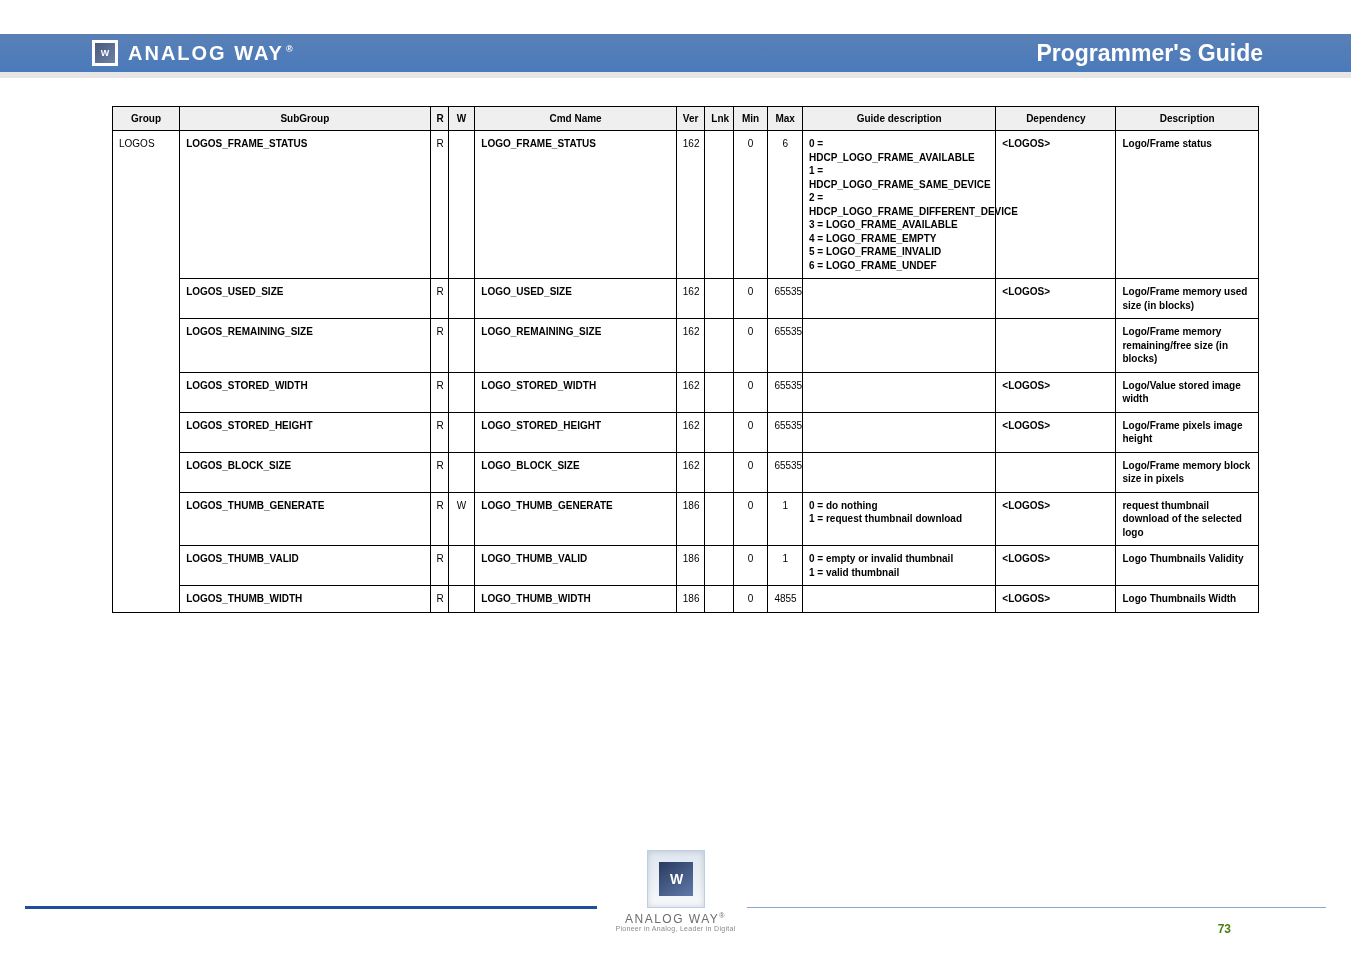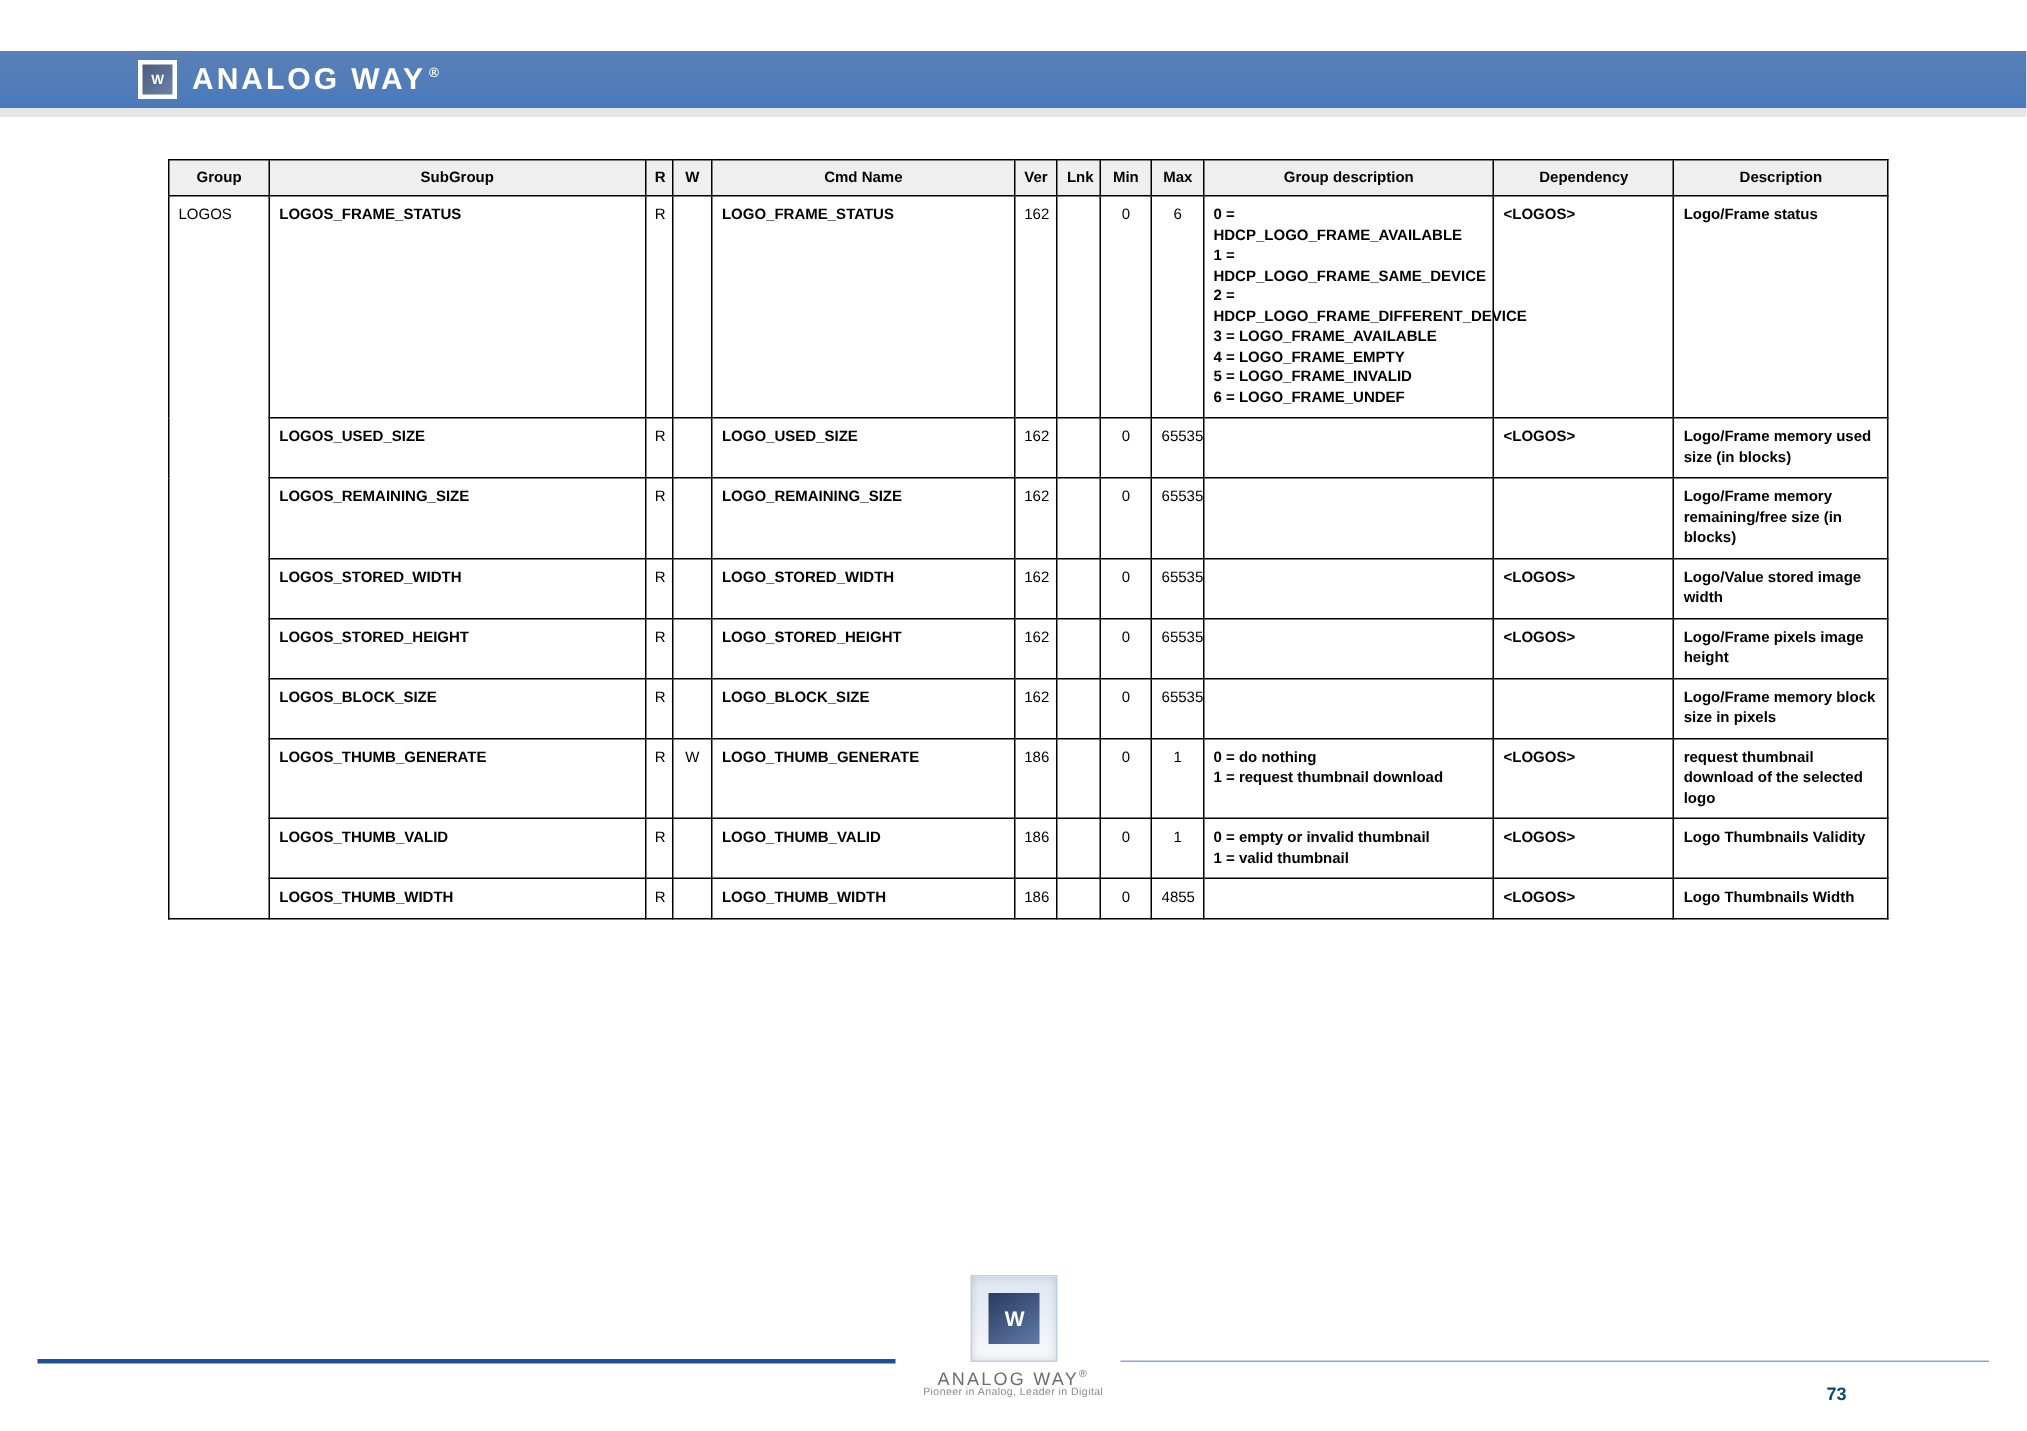--- a/index.html
+++ b/index.html
@@ -40,41 +40,42 @@
   td.center{text-align:center;}
   td.wrap{white-space:normal;font-weight:bold;}
 
   
   td.groupcell{font-weight:normal;vertical-align:top;text-align:left;}
   .footer-badge{width:56px;height:56px;border:1px solid #bfcfe3;display:flex;align-items:center;justify-content:center;background:linear-gradient(#dfe6f0,#f7f9fc);box-shadow:inset 0 0 6px rgba(0,0,0,.15);}
   .footer-badge-inner{width:34px;height:34px;background:linear-gradient(145deg,#2a3a5f,#5f7aa8);display:flex;align-items:center;justify-content:center;color:#fff;font-weight:900;font-size:14px;letter-spacing:-2px;}
   .footer-brand{color:#6d6d6d;font-size:12px;letter-spacing:1.5px;margin-top:4px;}
   .footer-tag{color:#8a8a8a;font-size:7px;letter-spacing:.3px;margin-top:-1px;}
 
-  .page-num{position:absolute;right:120px;bottom:18px;font-size:12px;font-weight:bold;color:#0c4a6e;}
+  .page-num{position:absolute;right:120px;bottom:18px;font-size:12px;font-weight:bold;color:#4d7c0f;}
 
   .footer-lines{position:absolute;left:0;right:0;bottom:45px;display:flex;align-items:center;}
   .fl-left{width:572px;height:3px;background:#1f4f9b;margin-left:25px;}
   .fl-right{flex:1;height:1px;background:#8aa7cc;margin-right:25px;}
   .footer-center{position:absolute;left:0;right:0;bottom:22px;display:flex;flex-direction:column;align-items:center;pointer-events:none;}
 </style>
 </head>
 <body>
 
 <div class="page">
 
   <div class="header-bar">
     <div class="brand">
       <div class="brand-icon">
           <div class="brand-icon-inner">W</div>
         </div>
       <div class="brand-text">
         <span>ANALOG WAY</span><span class="reg">®</span>
       </div>
     </div>
+    <div class="header-title">Programmer's Guide</div>
   </div>
   <div class="subband"></div>
 
   <div class="tbl-wrap">
     <table>
       <colgroup>
         <col class="c-grp">
           <col class="c-sub">
           <col class="c-rw">
           <col class="c-rw2">
@@ -91,21 +92,21 @@
         <tr>
           <th>Group</th>
           <th>SubGroup</th>
           <th>R</th>
           <th>W</th>
           <th>Cmd Name</th>
           <th>Ver</th>
           <th>Lnk</th>
           <th>Min</th>
           <th>Max</th>
-          <th>Group description</th>
+          <th>Guide description</th>
           <th>Dependency</th>
           <th>Description</th>
         </tr>
       </thead>
       <tbody id="tbody">
           <tr>
             <td class="groupcell" rowspan="9">LOGOS</td>
             <td class="wrap">LOGOS_FRAME_STATUS</td>
             <td class="center">R</td>
             <td class="center"></td>

